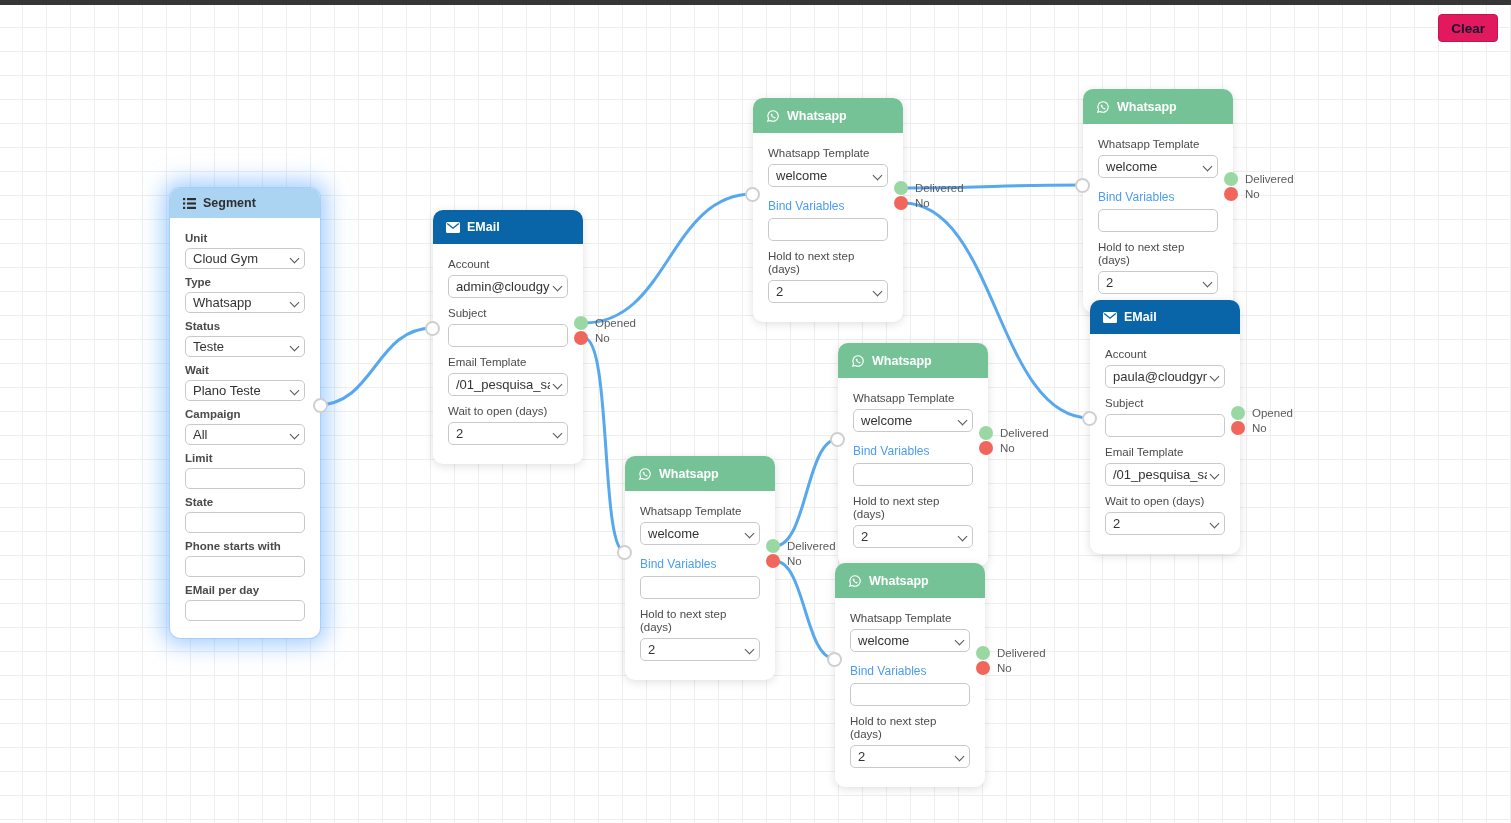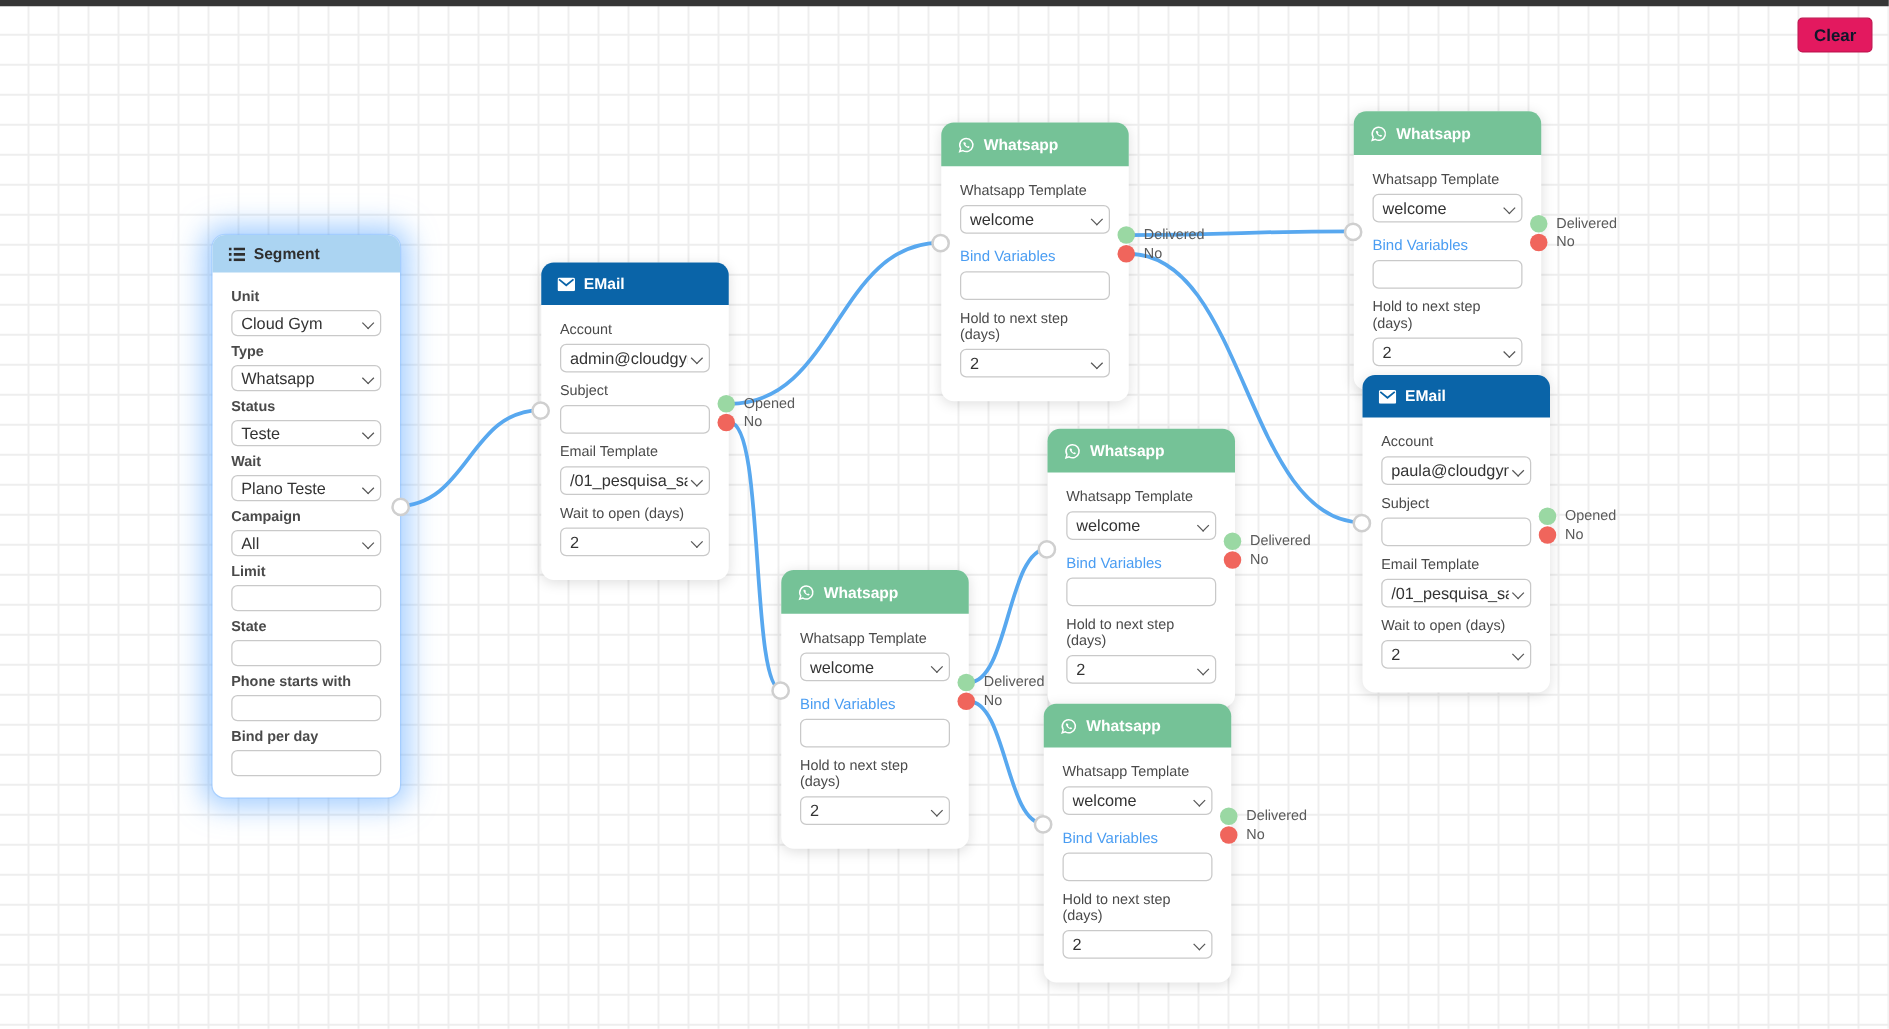--- a/index.html
+++ b/index.html
@@ -171,21 +171,21 @@
       </div>
       <div class="field">
         <div class="flabel">State</div>
         <input class="tinput" value="" style="">
       </div>
       <div class="field">
         <div class="flabel">Phone starts with</div>
         <input class="tinput" value="" style="">
       </div>
       <div class="field">
-        <div class="flabel">Bind per day</div>
+        <div class="flabel">EMail per day</div>
         <input class="tinput" value="" style="">
       </div>
     </div>
     <span class="port out"></span>
   </div>
 
   <div class="node email-node" style="left:433px;top:205px;">
     <div class="node-header email-header">
       <span class="icon">
         <svg width="14" height="11" viewBox="0 0 14 11">

